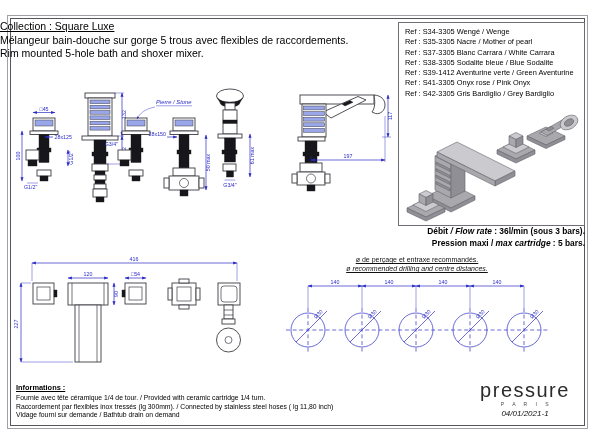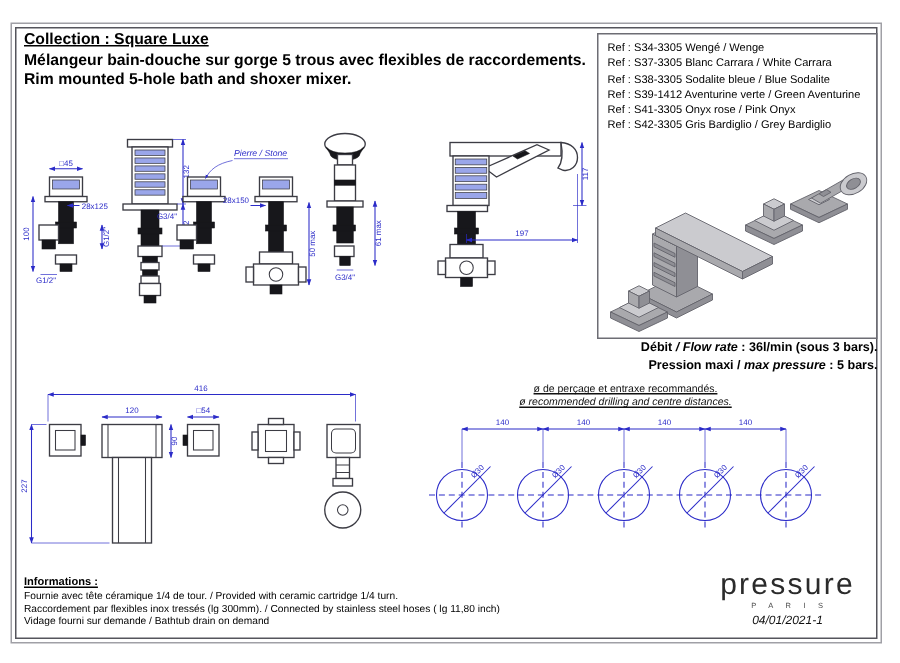--- a/index.html
+++ b/index.html
@@ -1,20 +1,20 @@
 <!DOCTYPE html>
 <html><head>
 <meta charset="utf-8">
 <style>
   *{margin:0;padding:0;box-sizing:border-box}
   html,body{width:600px;height:442px;background:#fff;font-family:"Liberation Sans",sans-serif;position:relative;overflow:hidden}
   .abs{position:absolute}
   .frame-outer{left:7px;top:15px;width:581px;height:414px;border:1px solid #a0a0a6}
   .frame-inner{left:10px;top:18px;width:575px;height:408px;border:1px solid #55555c}
-  .title-block{left:16px;top:20px;font-weight:bold;font-size:10.5px;line-height:13.5px;color:#000}
+  .title-block{left:0;top:20px;font-weight:normal;font-size:10.5px;line-height:13.5px;color:#000}
   .title-block .u{text-decoration:underline}
   .ref-box{left:398px;top:22px;width:187px;height:204px;border:1px solid #6d6d74;padding:4px 0 0 6px;font-size:7.4px;line-height:10.3px;color:#000}
   .specs{left:398px;top:226px;width:187px;text-align:right;font-size:8.4px;font-weight:bold;line-height:11.8px;color:#000}
   .specs .it{font-style:italic}
   .drill-head{left:282px;top:255px;width:270px;text-align:center;font-size:7px;line-height:9.2px;color:#111}
   .drill-head div{text-decoration:underline}
   .drill-head .l2{font-style:italic}
   .info{left:16px;top:384px;font-size:6.8px;line-height:8.6px;color:#000}
   .info .h{font-weight:bold;font-size:7.4px;text-decoration:underline;margin-bottom:1.5px}
   .logo{left:450px;top:380px;width:150px;text-align:center}
@@ -43,20 +43,21 @@
 <div class="abs frame-inner"></div>
 
 <div class="abs title-block">
   <div class="u">Collection : Square Luxe</div>
   <div>Mélangeur bain-douche sur gorge 5 trous avec flexibles de raccordements.</div>
   <div>Rim mounted 5-hole bath and shoxer mixer.</div>
 </div>
 
 <div class="abs ref-box">
   <div>Ref : S34-3305 Wengé / Wenge</div>
+  <div>Ref : S35-3305 Nacre / Mother of pearl</div>
   <div>Ref : S37-3305 Blanc Carrara / White Carrara</div>
   <div>Ref : S38-3305 Sodalite bleue / Blue Sodalite</div>
   <div>Ref : S39-1412 Aventurine verte / Green Aventurine</div>
   <div>Ref : S41-3305 Onyx rose / Pink Onyx</div>
   <div>Ref : S42-3305 Gris Bardiglio / Grey Bardiglio</div>
 </div>
 
 <svg class="abs" style="left:399px;top:114px" width="184" height="110" viewBox="0 0 184 110">
   <defs>
     <g id="isoH">
@@ -90,21 +91,21 @@
     <polygon points="140,14 147,10.5 154,14 147,17.5" class="g3"></polygon>
     <polygon points="142,13 163,1 169,4.5 148,16.5" class="g2"></polygon>
     <polygon points="147,10.2 152,7.4 155,9.2 150,12" class="g1"></polygon>
     <ellipse cx="170" cy="3.5" rx="9.5" ry="6.5" transform="rotate(-30 170 3.5)" class="g3"></ellipse>
     <ellipse cx="170" cy="3.5" rx="5" ry="3.2" transform="rotate(-30 170 3.5)" class="g1"></ellipse>
   </g>
 </svg>
 
 <div class="abs specs">
   <div><span>Débit</span><span class="it"> / Flow rate</span><span> : 36l/min (sous 3 bars).</span></div>
-  <div><span>Pression maxi /</span><span class="it"> max pressure</span><span> : 5 bars.</span></div>
+  <div><span>Pression maxi /</span><span class="it"> max cartridge</span><span> : 5 bars.</span></div>
 </div>
 
 <svg class="abs" style="left:14px;top:66px" width="384" height="152" viewBox="0 0 384 152">
   <defs>
     <marker id="ma1" markerWidth="7" markerHeight="6" refX="5.5" refY="3" orient="auto-start-reverse">
       <path d="M0,0.8 L6,3 L0,5.2 Z" fill="#2b2bc8"></path>
     </marker>
   </defs>
 
   <g>

